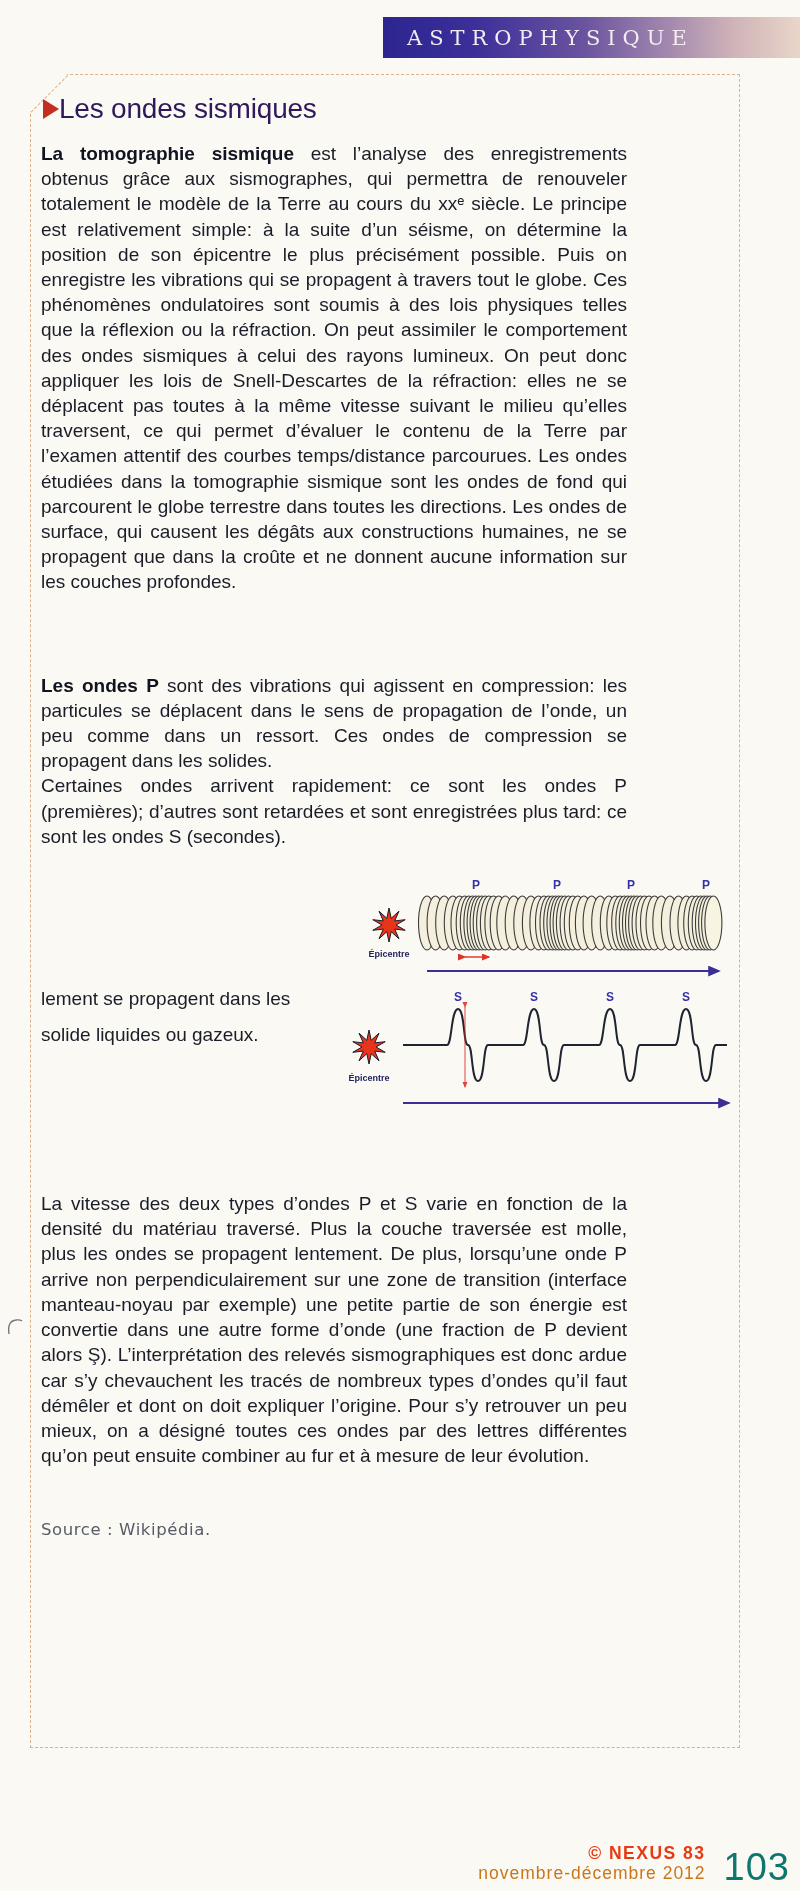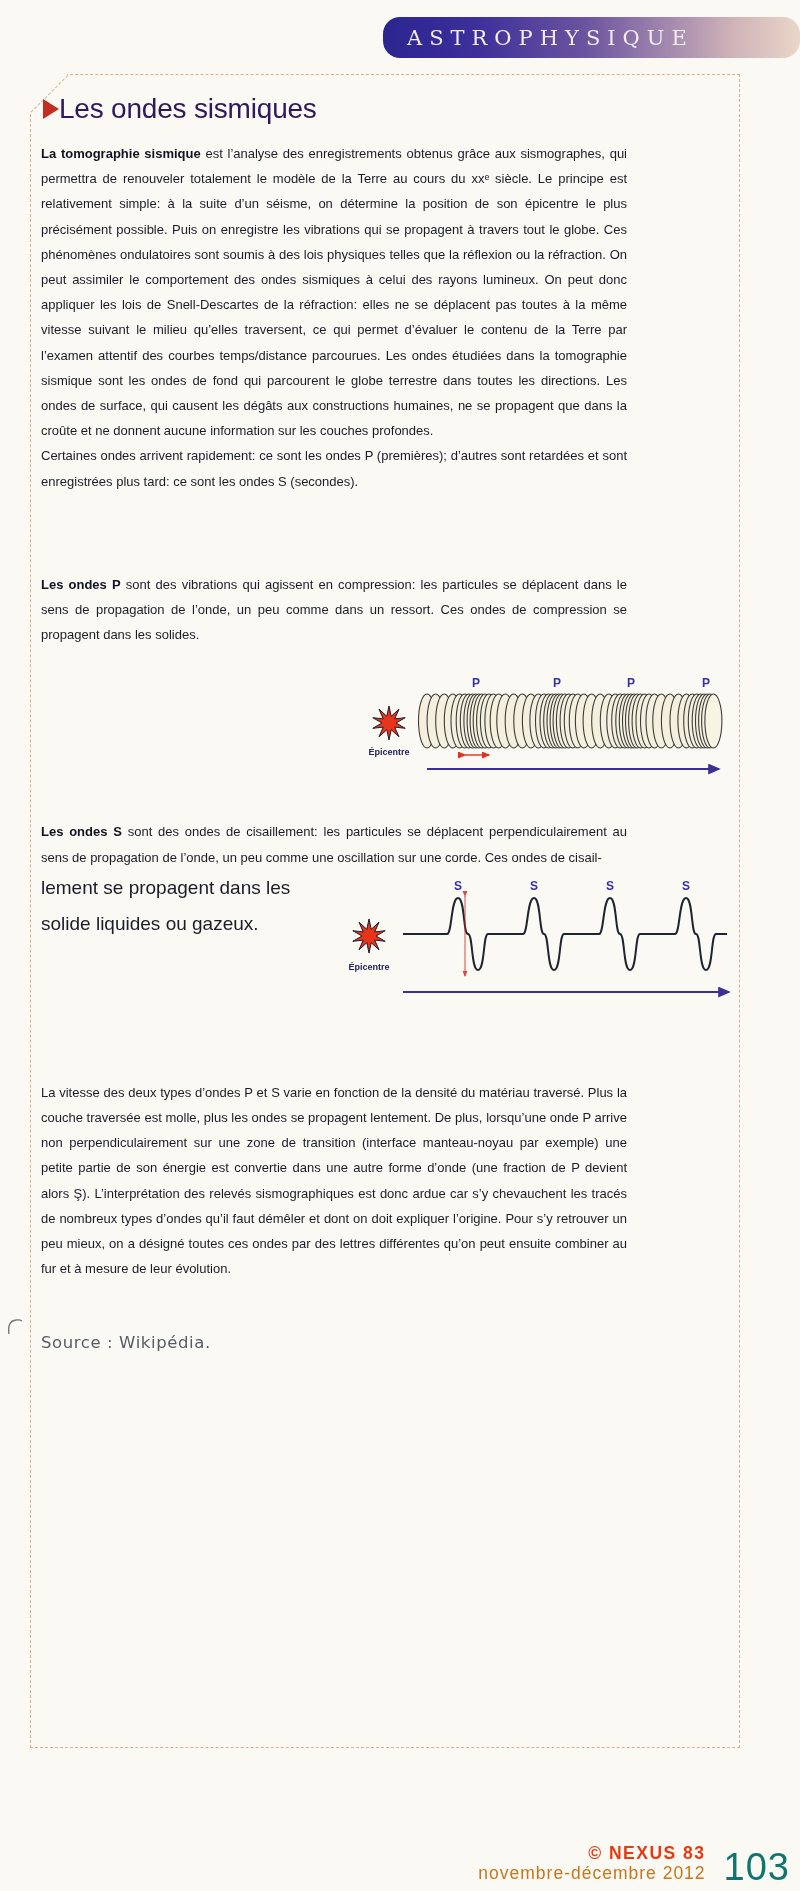--- a/index.html
+++ b/index.html
@@ -6,21 +6,21 @@
   body{
     width:800px;height:1891px;position:relative;overflow:hidden;
     background:#fbf9f4;
     font-family:"Liberation Sans",sans-serif;
     color:#191c27;
   }
   
   .banner{
     position:absolute;left:383px;top:17px;width:417px;height:41px;
     background:linear-gradient(90deg,#2c2590 0%,#3c2f9a 22%,#6a539f 48%,#a287ae 68%,#cfb3b8 84%,#e9d6c9 100%);
-    display:flex;align-items:center;border-radius:17px;
+    display:flex;align-items:center;
   }
   .banner-label{
     font-family:"DejaVu Serif",serif;
     font-size:21px;letter-spacing:7px;color:#f2ecf1;
     padding-left:24px;white-space:nowrap;
   }
   
   .article-box{
     position:absolute;left:30px;top:74px;width:708px;height:1672px;
     border:1px dashed #ddb089;
@@ -39,21 +39,21 @@
     width:0;height:0;flex:0 0 auto;
     border-left:16px solid #c22f22;
     border-top:10px solid transparent;
     border-bottom:10px solid transparent;
   }
   .page-title{
     font-size:28px;color:#2e1a5a;letter-spacing:-0.2px;font-weight:500;
   }
   
   .para{
-    font-size:13px;line-height:25.2px;text-align:justify;margin:0;
+    font-size:19px;line-height:25.2px;text-align:justify;margin:0;
     color:#1a1d28;
   }
   .para b{color:#101320;}
   .para.gap-lg{margin-top:78px;}
   .para.gap-md{margin-top:40px;}
   .para.gap-xl{margin-top:70px;}
   
   .p-diagram-row{
     display:flex;justify-content:flex-end;
     margin:28px -104px 0 0;
@@ -97,23 +97,23 @@
 
   <div class="content">
 
     <div class="title-row">
       <span class="tri"></span>
       <span class="page-title">Les ondes sismiques</span>
     </div>
 
     <p class="para"><b>La tomographie sismique</b><span> est l’analyse des enregistrements obtenus grâce aux sismographes, qui permettra de renouveler totalement le modèle de la Terre au cours du xxᵉ siècle. Le principe est relativement simple: à la suite d’un séisme, on détermine la position de son épicentre le plus précisément possible. Puis on enregistre les vibrations qui se propagent à travers tout le globe. Ces phénomènes ondulatoires sont soumis à des lois physiques telles que la réflexion ou la réfraction. On peut assimiler le comportement des ondes sismiques à celui des rayons lumineux. On peut donc appliquer les lois de Snell-Descartes de la réfraction: elles ne se déplacent pas toutes à la même vitesse suivant le milieu qu’elles traversent, ce qui permet d’évaluer le contenu de la Terre par l’examen attentif des courbes temps/distance parcourues. Les ondes étudiées dans la tomographie sismique sont les ondes de fond qui parcourent le globe terrestre dans toutes les directions. Les ondes de surface, qui causent les dégâts aux constructions humaines, ne se propagent que dans la croûte et ne donnent aucune information sur les couches profondes.</span></p>
 
+    <p class="para gap-lg"><b>Les ondes P</b><span> sont des vibrations qui agissent en compression: les particules se déplacent dans le sens de propagation de l’onde, un peu comme dans un ressort. Ces ondes de compression se propagent dans les solides.</span></p>
+
     <p class="para">Certaines ondes arrivent rapidement: ce sont les ondes P (premières); d’autres sont retardées et sont enregistrées plus tard: ce sont les ondes S (secondes).</p>
-
-    <p class="para gap-lg"><b>Les ondes P</b><span> sont des vibrations qui agissent en compression: les particules se déplacent dans le sens de propagation de l’onde, un peu comme dans un ressort. Ces ondes de compression se propagent dans les solides.</span></p>
 
     <div class="p-diagram-row">
       <svg width="368" height="104" viewBox="0 0 368 104">
         <defs>
           <marker id="arrI" markerWidth="8" markerHeight="8" refX="6" refY="3" orient="auto">
             <path d="M0,0 L7,3 L0,6 Z" fill="#3b2f96"></path>
           </marker>
           <marker id="arrR1" markerWidth="7" markerHeight="7" refX="5" refY="2.5" orient="auto">
             <path d="M0,0 L6,2.5 L0,5 Z" fill="#e03222"></path>
           </marker>
@@ -180,21 +180,20 @@
           </g>
         <text x="113" y="12" text-anchor="middle" font-size="12" font-weight="bold" fill="#3431a8">P</text>
         <text x="194" y="12" text-anchor="middle" font-size="12" font-weight="bold" fill="#3431a8">P</text>
         <text x="268" y="12" text-anchor="middle" font-size="12" font-weight="bold" fill="#3431a8">P</text>
         <text x="343" y="12" text-anchor="middle" font-size="12" font-weight="bold" fill="#3431a8">P</text>
         <line x1="102" y1="80" x2="126" y2="80" stroke="#e03222" stroke-width="1.4" marker-start="url(#arrR1)" marker-end="url(#arrR1)"></line>
         <line x1="64" y1="94" x2="356" y2="94" stroke="#3b2f96" stroke-width="1.8" marker-end="url(#arrI)"></line>
       </svg>
     </div>
 
-    <p class="para gap-md"><b>Les ondes S</b><span> sont des ondes de cisaillement: les particules se déplacent perpendiculairement au sens de propagation de l’onde, un peu comme une oscillation sur une corde. Ces ondes de cisail-</span></p>
 
     <div class="s-row">
       <div class="s-txt">lement se propagent dans les solide liquides ou gazeux.</div>
       <div class="s-svg-wrap">
         <svg width="392" height="132" viewBox="0 0 392 132">
           <defs>
             <marker id="arrI2" markerWidth="8" markerHeight="8" refX="6" refY="3" orient="auto">
               <path d="M0,0 L7,3 L0,6 Z" fill="#3b2f96"></path>
             </marker>
             <marker id="arrR2" markerWidth="7" markerHeight="7" refX="5" refY="2.5" orient="auto">

